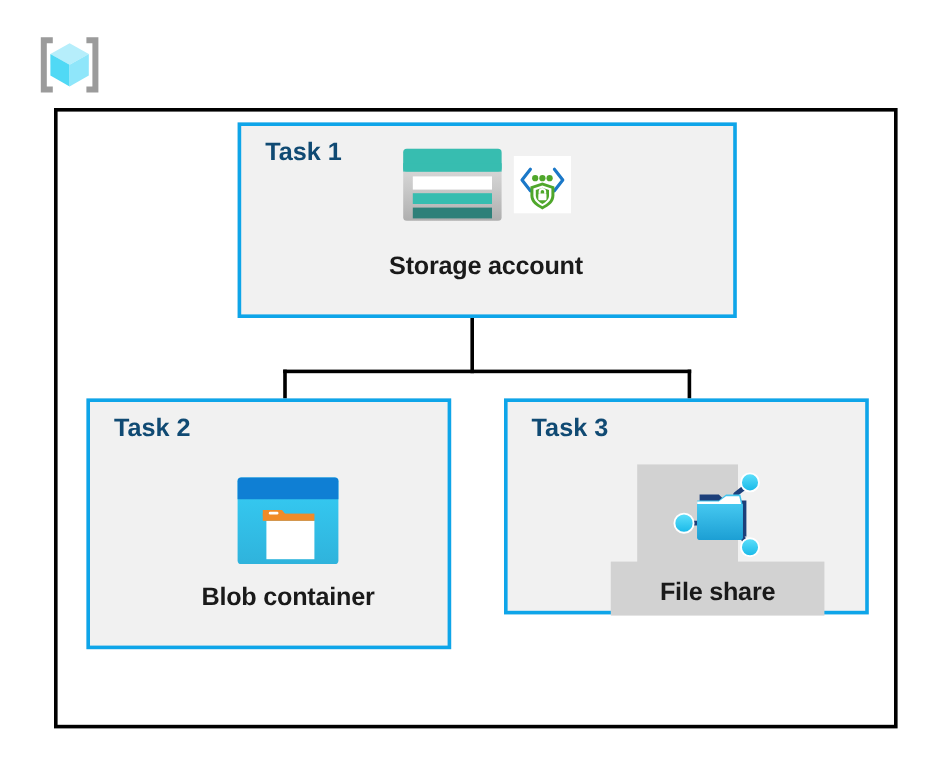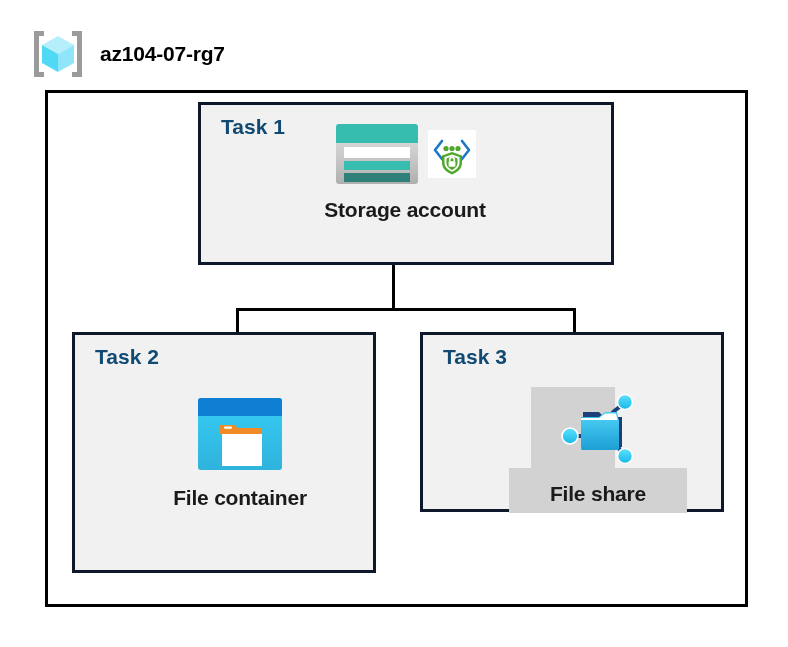--- a/index.html
+++ b/index.html
@@ -43,25 +43,25 @@
     height: 517px;
     border: 3px solid #000000;
     box-sizing: border-box;
     background: #ffffff;
   }
 
   
   .task-box {
     position: absolute;
     background: #f1f1f1;
-    border: 3px solid #0f172a;
+    border: 3px solid #0ea5e9;
     box-sizing: border-box;
   }
   #task-box-1 { left: 198px; top: 102px; width: 416px; height: 163px; }
-  #task-box-2 { left: 72px;  top: 332px; width: 304px; height: 241px; }
+  #task-box-2 { left: 72px;  top: 332px; width: 304px; height: 209px; }
   #task-box-3 { left: 420px; top: 332px; width: 304px; height: 180px; }
 
   .task-label {
     position: absolute;
     left: 20px;
     top: 10px;
     font-size: 21px;
     font-weight: bold;
     color: #104A73;
     white-space: nowrap;
@@ -84,21 +84,21 @@
 
   
   #node-storage { left: 290px; top: 118px; width: 230px; }
   #node-storage .icon-row {
     display: flex;
     align-items: center;
     justify-content: center;
     gap: 8px;
     height: 72px;
   }
-  #node-storage .node-caption { margin-top: 8px; }
+  #node-storage .node-caption { margin-top: 20px; }
 
   
   #node-blob { left: 150px; top: 388px; width: 180px; }
   #node-blob .icon-row {
     display: flex; align-items: center; justify-content: center; height: 92px;
   }
   #node-blob .node-caption { margin-top: 6px; }
 
   
   #fileshare-plate-icon {
@@ -145,21 +145,20 @@
 
       <path d="M42 3 L52 3 L52 49 L42 49 L42 44 L47 44 L47 8 L42 8 Z" fill="#9B9B9B"></path>
 
       <path d="M28 8 L44 17 L28 26 L12 17 Z" fill="#B6EEFB"></path>
 
       <path d="M12 17 L28 26 L28 44 L12 35 Z" fill="#50D9F5"></path>
 
       <path d="M44 17 L44 35 L28 44 L28 26 Z" fill="#8FE6FA"></path>
     </svg>
   </span>
-  <span id="rg-title">az104-07-rg7</span>
 </div>
 
 <div id="rg-boundary"></div>
 
 <div class="conn" id="conn-trunk"></div>
 <div class="conn" id="conn-bar"></div>
 <div class="conn" id="conn-drop-left"></div>
 <div class="conn" id="conn-drop-right"></div>
 
 <div class="task-box" id="task-box-1">
@@ -229,21 +228,21 @@
         <rect x="3" y="4" width="84" height="72" rx="3" fill="url(#blobBody)"></rect>
         <path d="M3 7 A3 3 0 0 1 6 4 L84 4 A3 3 0 0 1 87 7 L87 22 L3 22 Z" fill="#0F7FD4"></path>
 
         <rect x="27" y="40" width="40" height="32" fill="#FFFFFF"></rect>
         <path d="M24 31 L40 31 L44 36 L24 36 Z" fill="#F08B28"></path>
         <rect x="24" y="34" width="43" height="6" fill="#F08B28"></rect>
         <rect x="29" y="32.5" width="8" height="2.2" rx="1" fill="#FFFFFF"></rect>
       </svg>
     </span>
   </div>
-  <div class="node-caption">File container</div>
+  <div class="node-caption">Blob container</div>
 </div>
 
 <div class="task-box" id="task-box-3">
   <div class="task-label">Task 3</div>
 </div>
 
 <div id="fileshare-plate-icon"></div>
 <div id="fileshare-plate-label"></div>
 
 <div class="node" id="node-fileshare">

